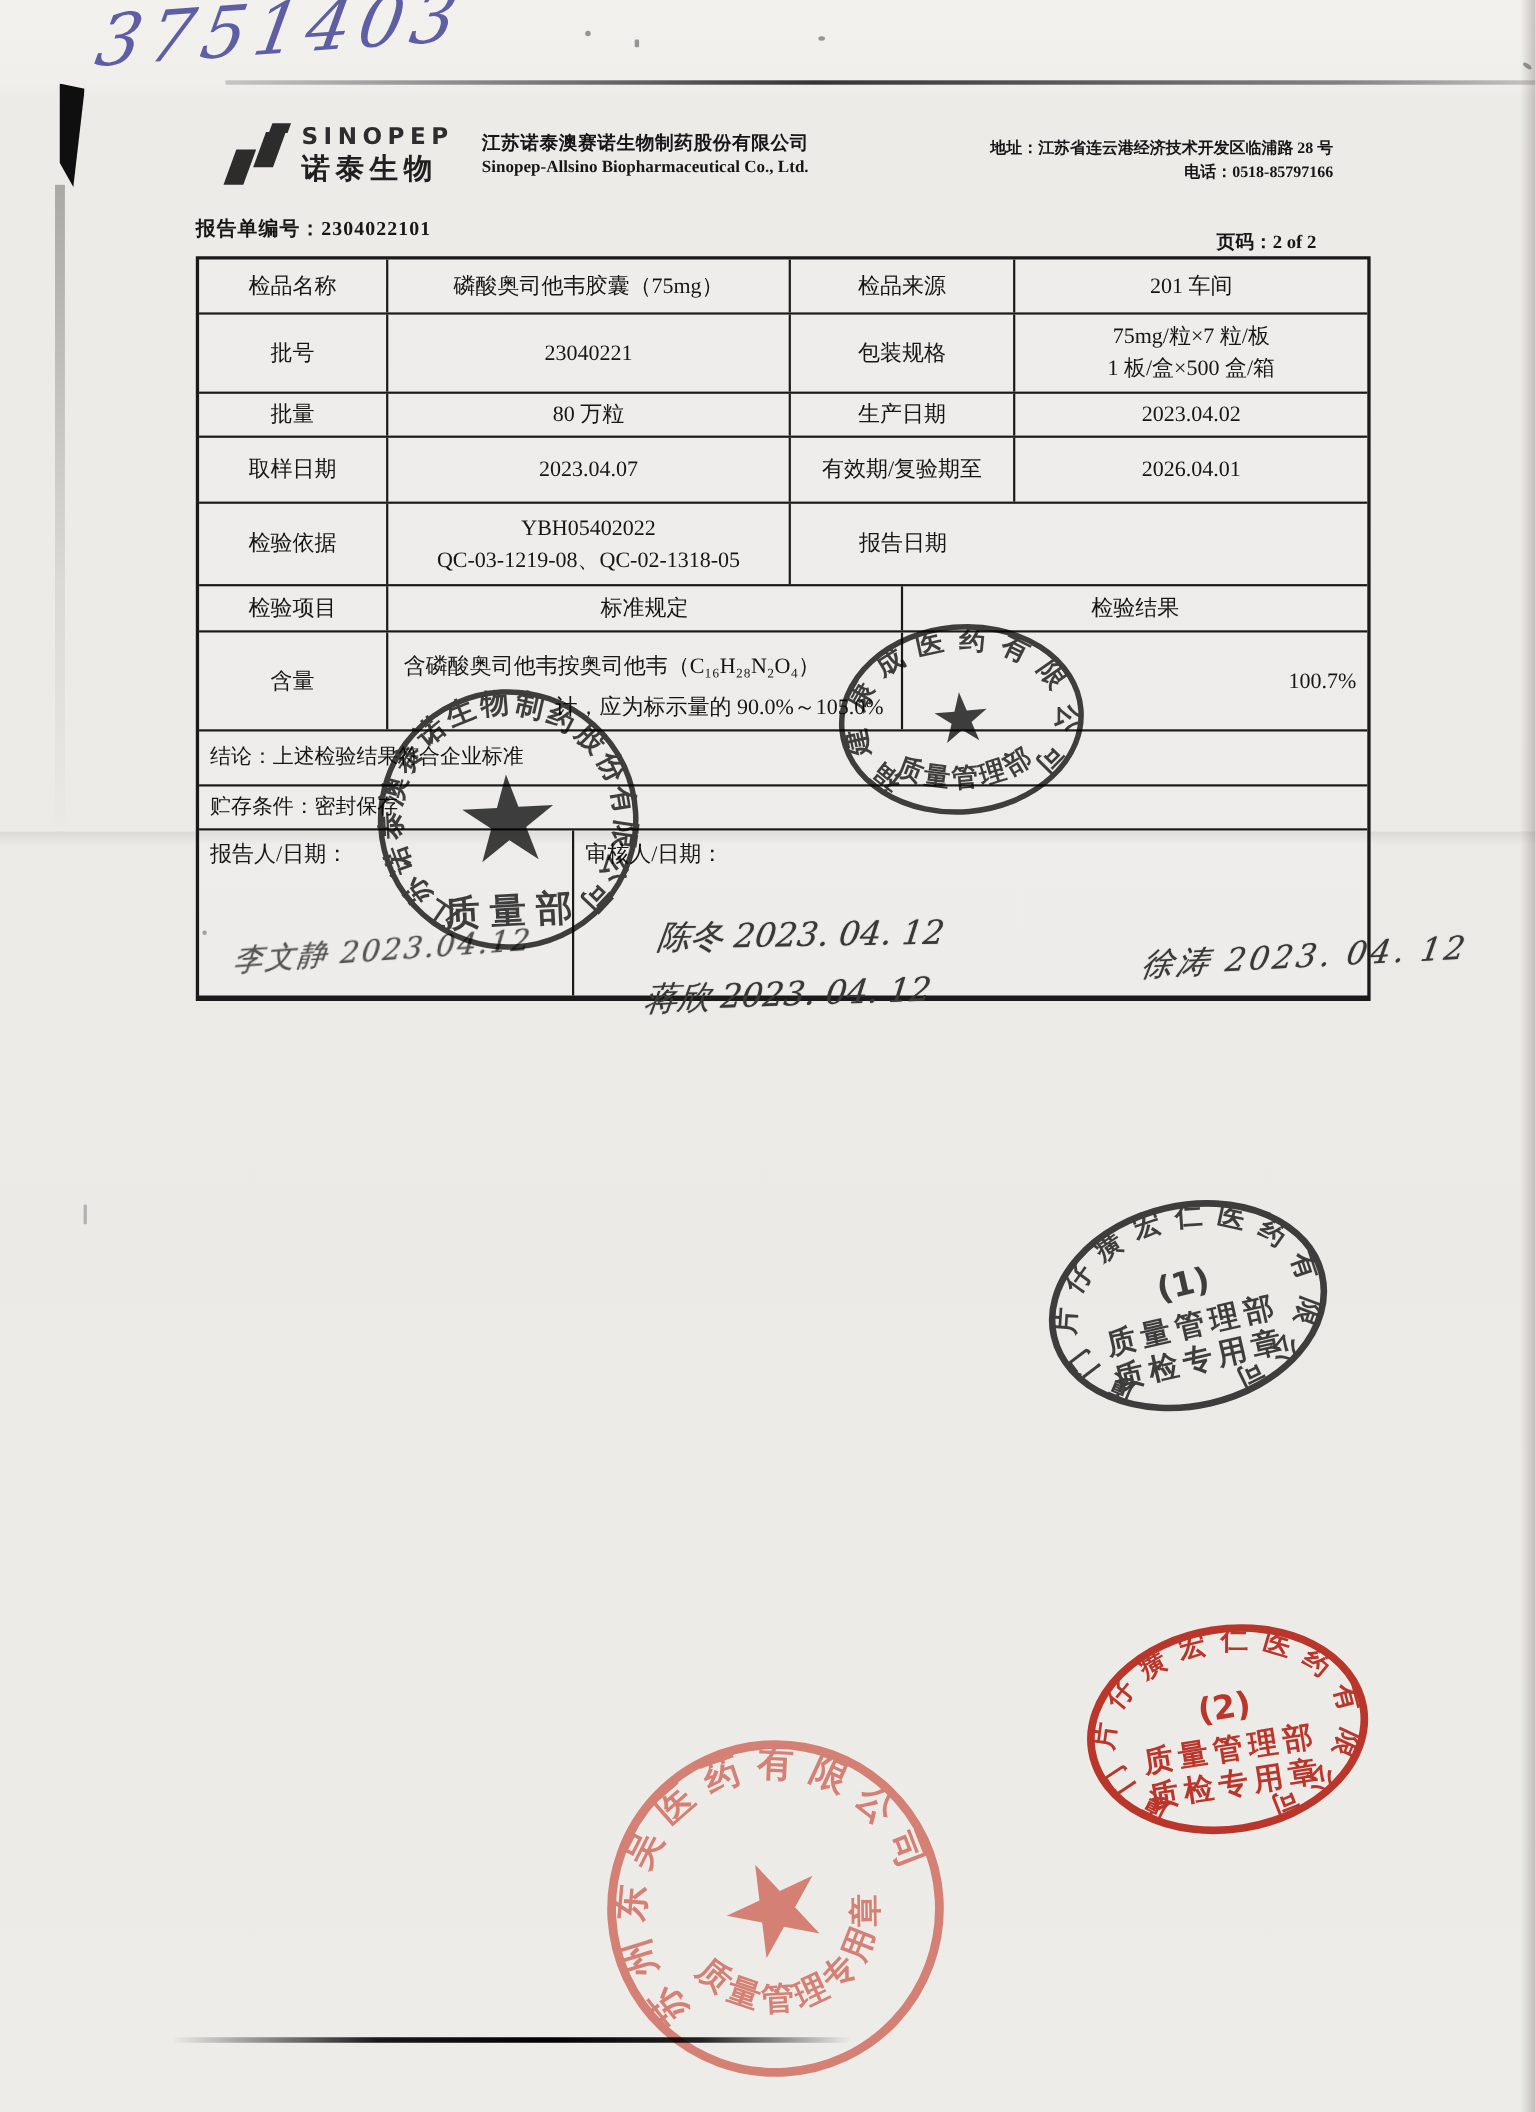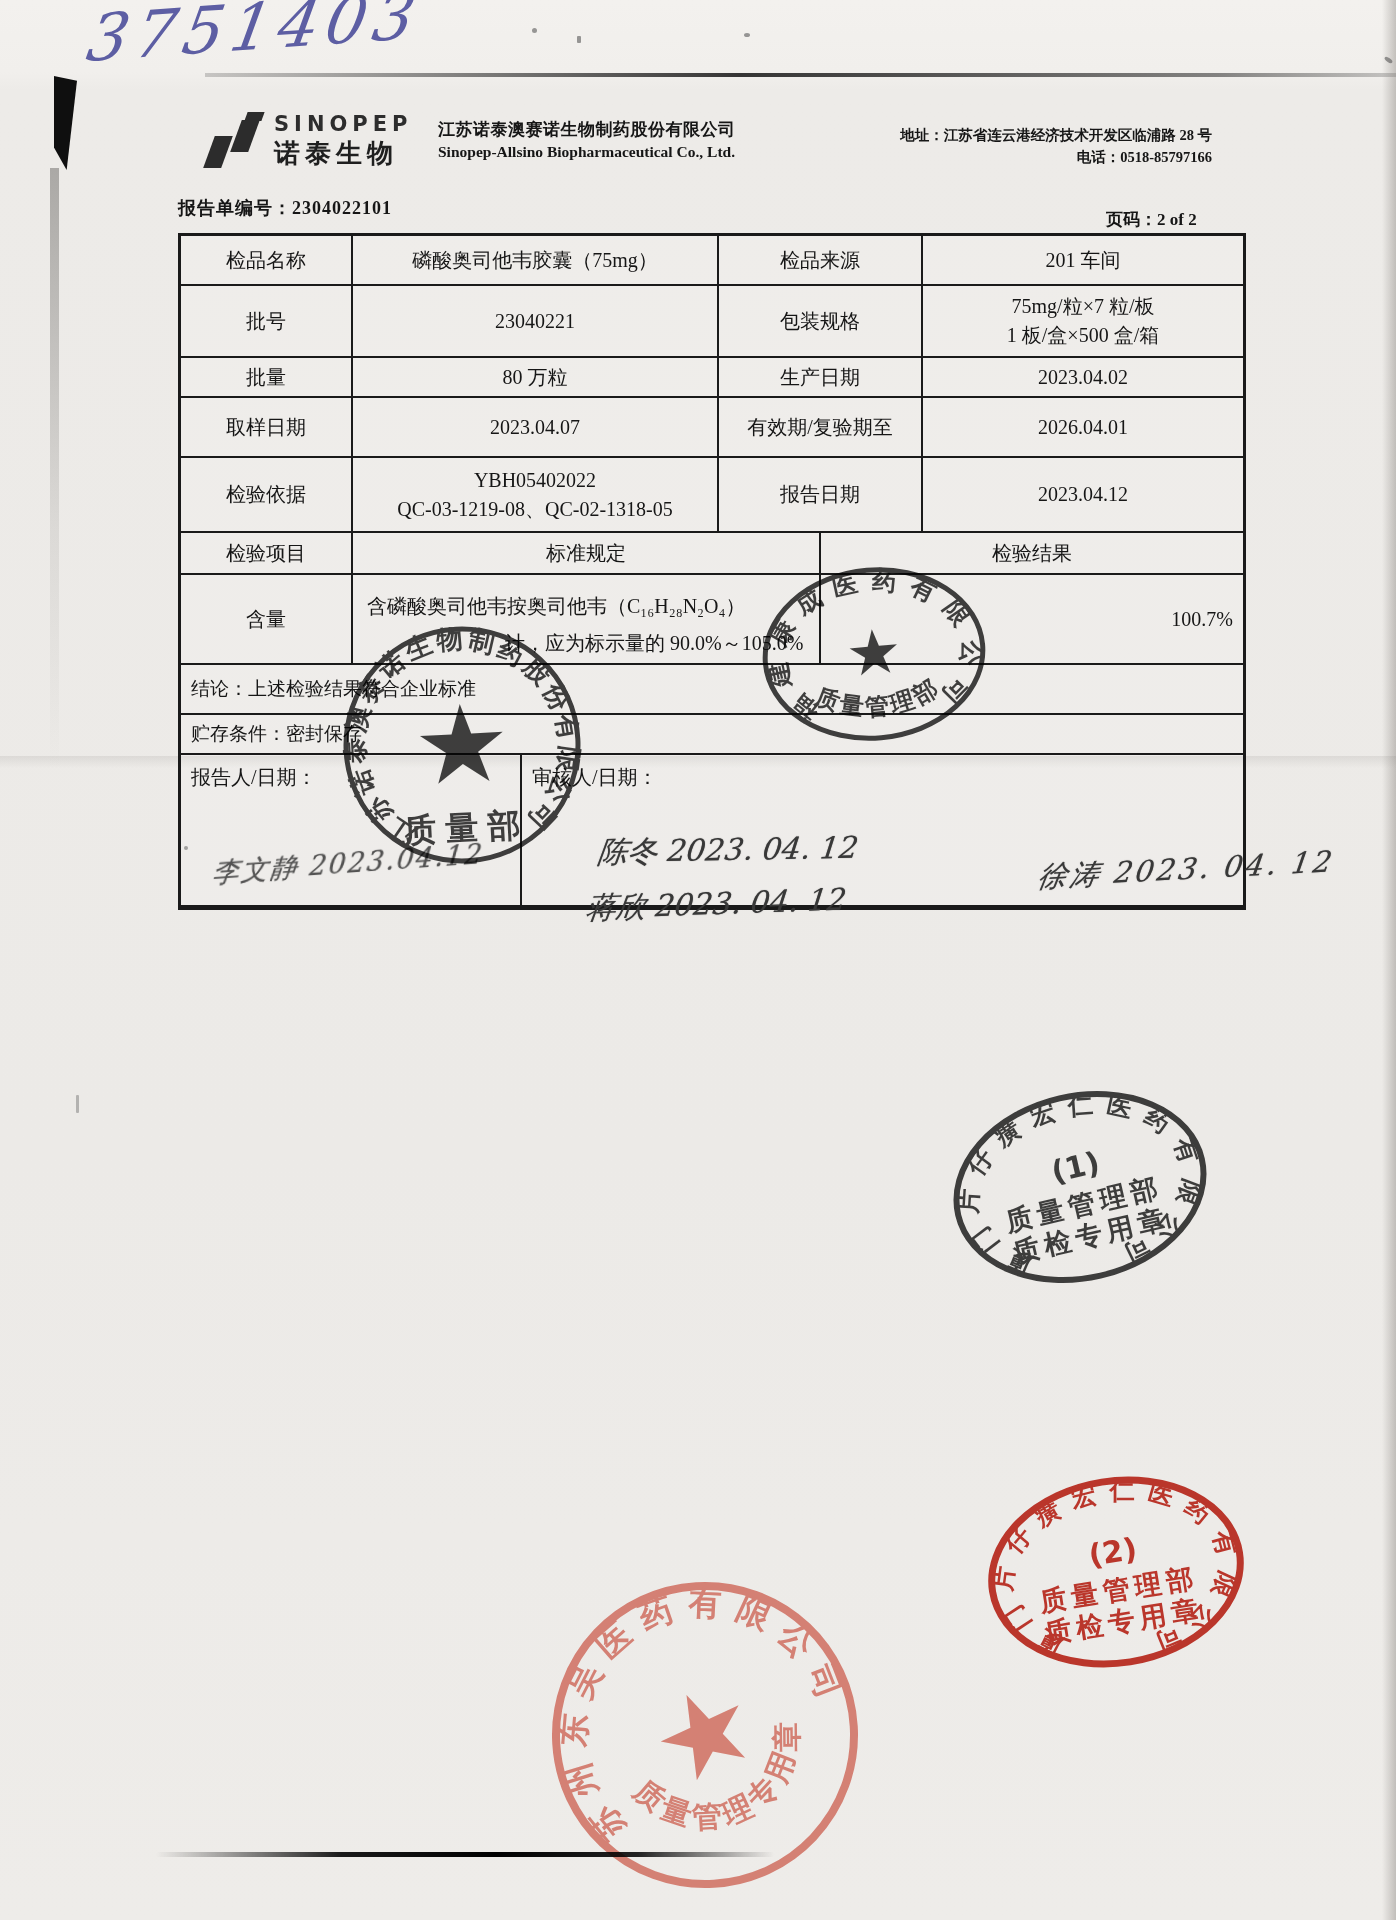--- a/index.html
+++ b/index.html
@@ -171,21 +171,20 @@
       <div class="c">2026.04.01</div>
     </div>
 
     <div class="r cols-a" style="height:75px">
       <div class="c">检验依据</div>
       <div class="c">
         <div>YBH05402022</div>
         <div>QC-03-1219-08、QC-02-1318-05</div>
       </div>
       <div class="c">报告日期</div>
-      <div class="c">2023.04.12</div>
     </div>
 
     <div class="r cols-b" style="height:42px">
       <div class="c">检验项目</div>
       <div class="c">标准规定</div>
       <div class="c">检验结果</div>
     </div>
 
     <div class="r cols-b" style="height:90px">
       <div class="c">含量</div>

